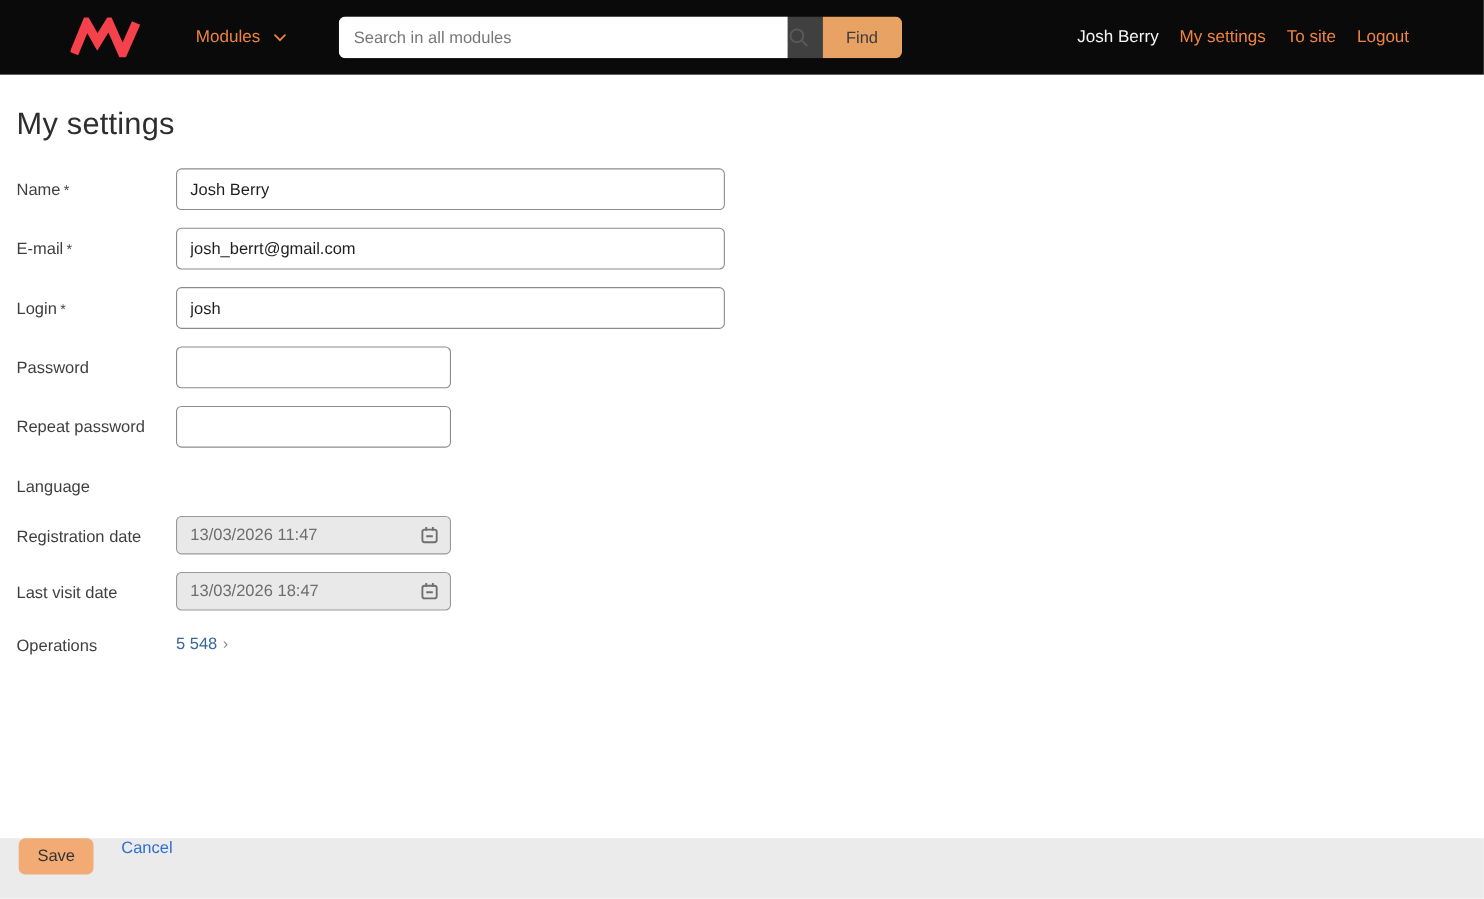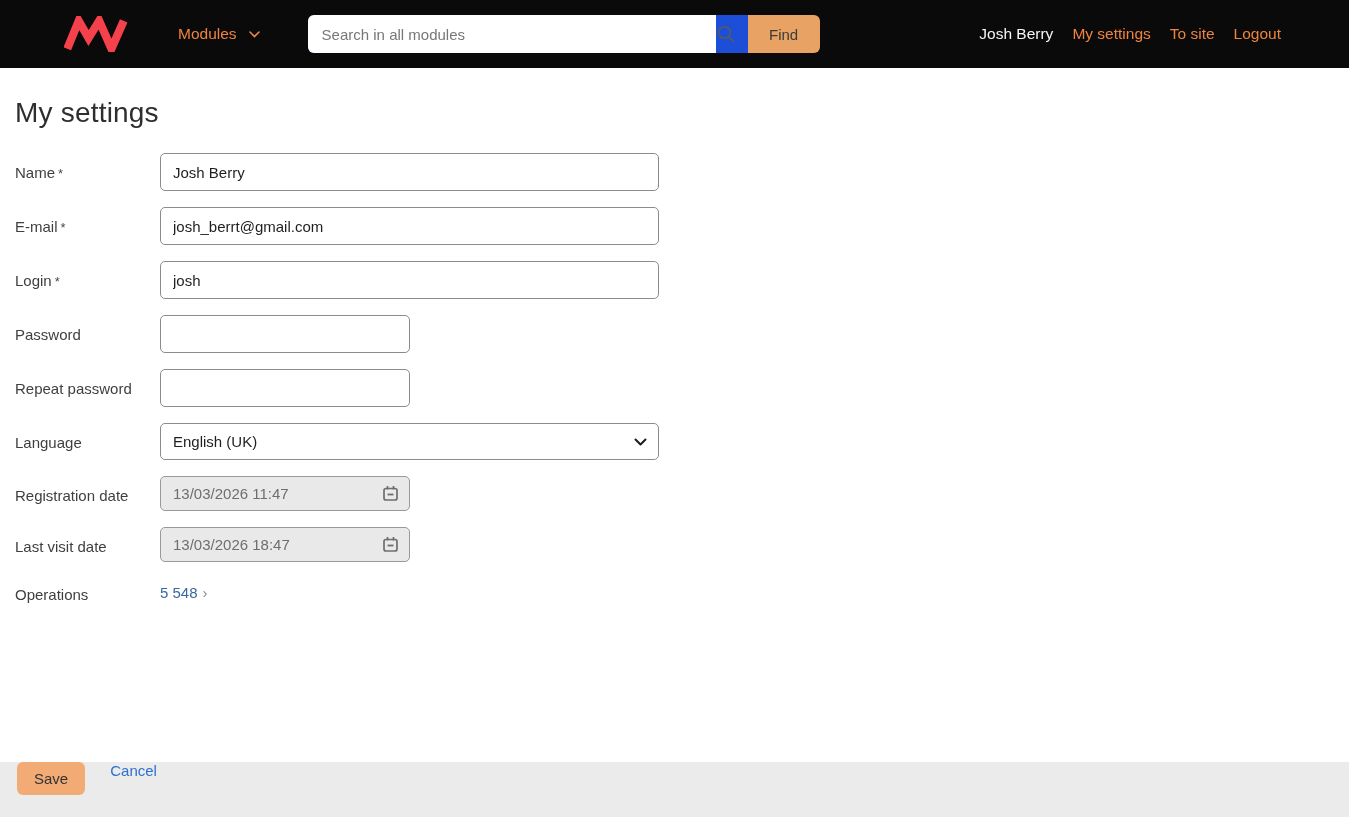--- a/index.html
+++ b/index.html
@@ -38,21 +38,21 @@
   .search-group {
     margin-left: 48px;
     display: flex;
     height: 38px;
     width: 512px;
     border-radius: 6px;
     overflow: hidden;
     flex: 0 0 auto;
   }
   .search-input-wrap {
-    background: #1d4ed8;
+    background: #404040;
     flex: 1;
     display: flex;
     align-items: center;
     padding: 0 12px 0 0;
   }
   .search-input {
     flex: 1;
     border: none;
     outline: none;
     height: 100%;
@@ -254,28 +254,20 @@
     <input class="text-input narrow" type="password" value="" style="">
   </div>
 
   <div class="form-row">
     <div class="form-label">Repeat password</div>
     <input class="text-input narrow" type="password" value="" style="">
   </div>
 
   <div class="form-row">
     <div class="form-label">Language</div>
-    <div class="select-wrap">
-      <select class="select-input">
-        <option>English (UK)</option>
-      </select>
-      <svg class="select-caret" width="13" height="8" viewBox="0 0 13 8">
-        <path d="M1.5 1.5 L6.5 6.5 L11.5 1.5" fill="none" stroke="#1c1c1c" stroke-width="2" stroke-linecap="round" stroke-linejoin="round"></path>
-      </svg>
-    </div>
   </div>
 
 
   <div class="form-row">
     <div class="form-label">Registration date</div>
     <div class="date-input">
       <span class="date-text">13/03/2026 11:47</span>
       <svg width="17" height="17" viewBox="0 0 17 17">
         <rect x="2" y="3.5" width="13" height="11.5" rx="2" fill="none" stroke="#6e6e6e" stroke-width="1.7"></rect>
         <line x1="5.5" y1="1" x2="5.5" y2="4.5" stroke="#6e6e6e" stroke-width="1.7"></line>

